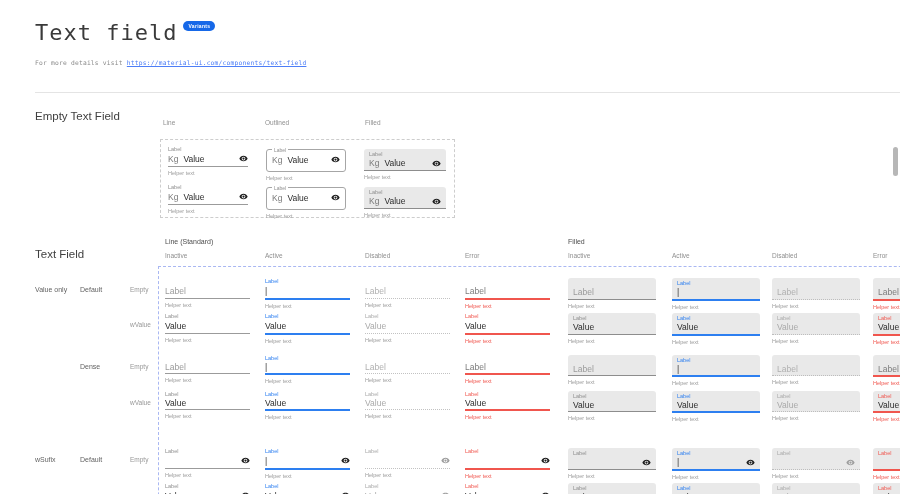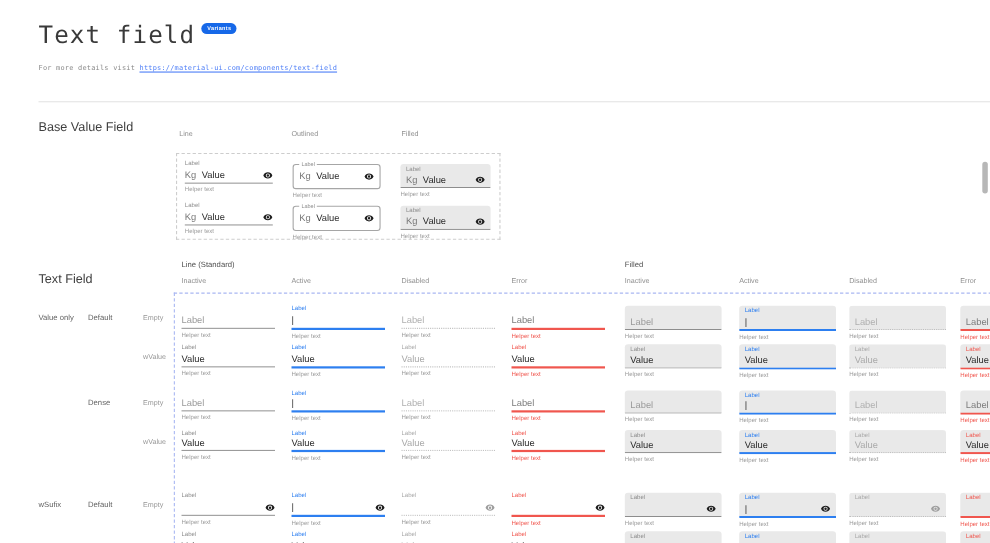--- a/index.html
+++ b/index.html
@@ -20,21 +20,21 @@
   .dashed{position:absolute;border:1px dashed #cdcdcd}
   .base-dashed{left:160px;top:139px;width:295px;height:79px}
   .matrix-dashed{left:158px;top:266px;width:934px;height:330px;border-color:#a9b7f2}
   .scroll-thumb{position:absolute;right:2px;top:147px;width:5px;height:29px;border-radius:2.5px;background:#b7b7b7}
   .ghead{position:absolute;font-size:7px;color:#4e4e4e;white-space:nowrap}
   .colhead{position:absolute;font-size:6.5px;color:#8f8f8f;white-space:nowrap}
   .rowlabel{position:absolute;font-size:7px;color:#636363;white-space:nowrap}
   .rowlabel.mod{font-size:6.5px;color:#979797}
   .tf{position:absolute}
   .tlabel{font-size:5.5px;line-height:7px;height:7px;color:#8e8e8e;white-space:nowrap}
-  .irow{display:flex;align-items:flex-end;height:13px;padding-bottom:2px;font-size:8.5px;color:#2b2b2b;position:relative}
+  .irow{display:flex;align-items:center;height:13px;padding-bottom:2px;font-size:8.5px;color:#2b2b2b;position:relative}
   .dense .irow{height:11px}
   .prefix{color:#7a7a7a;margin-right:5px}
   .plabel{color:#9a9a9a}
   .val{color:#2b2b2b}
   .caret{font-weight:300;color:#333}
   .eye{margin-left:auto;display:flex;align-items:center}
   .eye svg{width:9px;height:9px;fill:#1f1f1f}
   .uline{border-top:1px solid #9b9b9b;height:0}
   .helper{font-size:5.5px;color:#9b9b9b;margin-top:3px;white-space:nowrap}
   
@@ -62,21 +62,21 @@
 </style>
 </head>
 <body>
 
 <h1><span>Text field</span><span class="badge">Variants</span></h1>
 
 <div class="subtitle"><span>For more details visit</span> <span class="doclink">https://material-ui.com/components/text-field</span></div>
 
 <div class="divider"></div>
 
-<div class="section-title s1">Base Value Field</div>
+<div class="section-title s1">Empty Text Field</div>
 <div class="section-title s2">Text Field</div>
 
 <div class="dashed base-dashed"></div>
 <div class="dashed matrix-dashed"></div>
 
 <div class="scroll-thumb"></div>
 
 <div class="colhead" style="left: 163px; top: 119px;">Line</div>
 <div class="colhead" style="left: 265px; top: 119px;">Outlined</div>
 <div class="colhead" style="left: 365px; top: 119px;">Filled</div>

